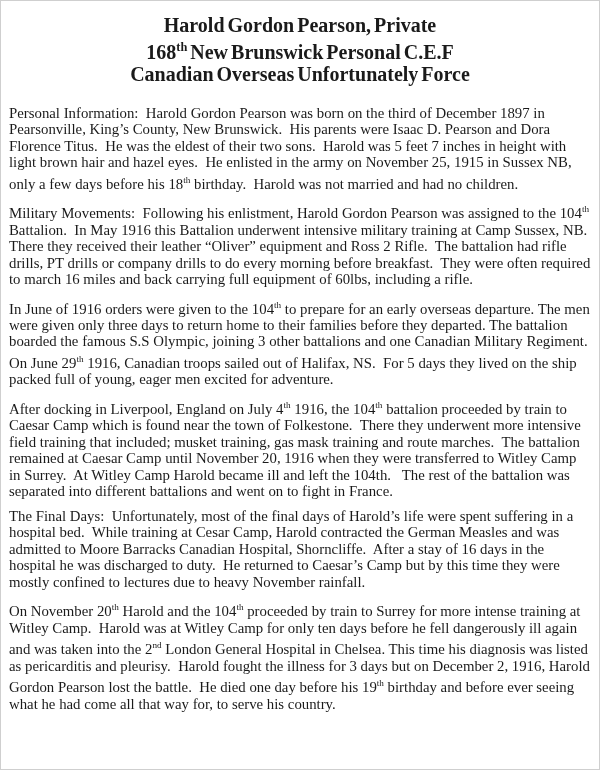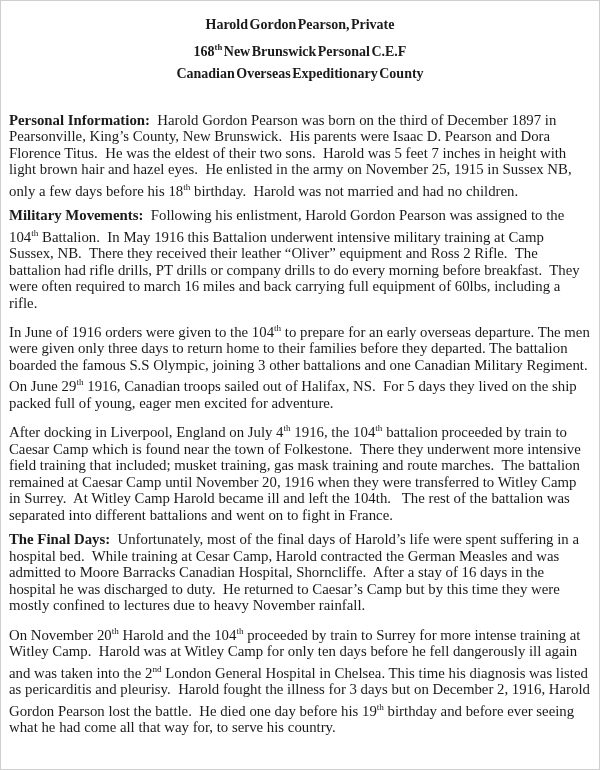--- a/index.html
+++ b/index.html
@@ -10,49 +10,49 @@
     background: #ffffff;
     border: 1px solid #cfcfcf;
     font-family: "Liberation Serif", serif;
     color: #1a1a1a;
     padding: 13px 8px 0 8px;
     overflow: hidden;
   }
   .doc-title {
     text-align: center;
     font-weight: bold;
-    font-size: 14px;
+    font-size: 20px;
     line-height: 22px;
     word-spacing: -2px;
-    margin: 0 0 27px 0;
+    margin: 0 0 20px 0;
   }
   .doc-body { }
   .para {
     font-size: 14.8px;
     line-height: 16.5px;
     margin: 0 0 8px 0;
     white-space: pre-wrap;
     text-align: left;
   }
-  .b { font-weight: bold; }
+  .b { font-weight: normal; }
   sup {
     font-size: 62%;
     vertical-align: super;
     line-height: 19px;
     text-align: center;
   }
   .doc-title sup { line-height: 22px; }
 </style>
 </head>
 <body>
 
 <div class="doc-title">
   <div><span>Harold Gordon Pearson, Private</span></div>
   <div><span>168</span><sup>th</sup><span> New Brunswick Personal C.E.F</span></div>
-  <div><span>Canadian Overseas Expeditionary County</span></div>
+  <div><span>Canadian Overseas Unfortunately Force</span></div>
 </div>
 
 <div class="doc-body">
   <p class="para"><span class="b">Personal Information:</span><span>  Harold Gordon Pearson was born on the third of December 1897 in Pearsonville, King’s County, New Brunswick.  His parents were Isaac D. Pearson and Dora Florence Titus.  He was the eldest of their two sons.  Harold was 5 feet 7 inches in height with light brown hair and hazel eyes.  He enlisted in the army on November 25, 1915 in Sussex NB, only a few days before his 18</span><sup>th</sup><span> birthday.  Harold was not married and had no children.</span></p>
   <p class="para"><span class="b">Military Movements:</span><span>  Following his enlistment, Harold Gordon Pearson was assigned to the 104</span><sup>th</sup><span> Battalion.  In May 1916 this Battalion underwent intensive military training at Camp Sussex, NB.  There they received their leather “Oliver” equipment and Ross 2 Rifle.  The battalion had rifle drills, PT drills or company drills to do every morning before breakfast.  They were often required to march 16 miles and back carrying full equipment of 60lbs, including a rifle.</span></p>
   <p class="para"><span>In June of 1916 orders were given to the 104</span><sup>th</sup><span> to prepare for an early overseas departure. The men were given only three days to return home to their families before they departed. The battalion boarded the famous S.S Olympic, joining 3 other battalions and one Canadian Military Regiment.  On June 29</span><sup>th</sup><span> 1916, Canadian troops sailed out of Halifax, NS.  For 5 days they lived on the ship packed full of young, eager men excited for adventure.</span></p>
   <p class="para"><span>After docking in Liverpool, England on July 4</span><sup>th</sup><span> 1916, the 104</span><sup>th</sup><span> battalion proceeded by train to Caesar Camp which is found near the town of Folkestone.  There they underwent more intensive field training that included; musket training, gas mask training and route marches.  The battalion remained at Caesar Camp until November 20, 1916 when they were transferred to Witley Camp in Surrey.  At Witley Camp Harold became ill and left the 104th.   The rest of the battalion was separated into different battalions and went on to fight in France.</span></p>
   <p class="para"><span class="b">The Final Days:</span><span>  Unfortunately, most of the final days of Harold’s life were spent suffering in a hospital bed.  While training at Cesar Camp, Harold contracted the German Measles and was admitted to Moore Barracks Canadian Hospital, Shorncliffe.  After a stay of 16 days in the hospital he was discharged to duty.  He returned to Caesar’s Camp but by this time they were mostly confined to lectures due to heavy November rainfall.</span></p>
   <p class="para"><span>On November 20</span><sup>th</sup><span> Harold and the 104</span><sup>th</sup><span> proceeded by train to Surrey for more intense training at Witley Camp.  Harold was at Witley Camp for only ten days before he fell dangerously ill again and was taken into the 2</span><sup>nd</sup><span> London General Hospital in Chelsea. This time his diagnosis was listed as pericarditis and pleurisy.  Harold fought the illness for 3 days but on December 2, 1916, Harold Gordon Pearson lost the battle.  He died one day before his 19</span><sup>th</sup><span> birthday and before ever seeing what he had come all that way for, to serve his country.</span></p>
 </div>

